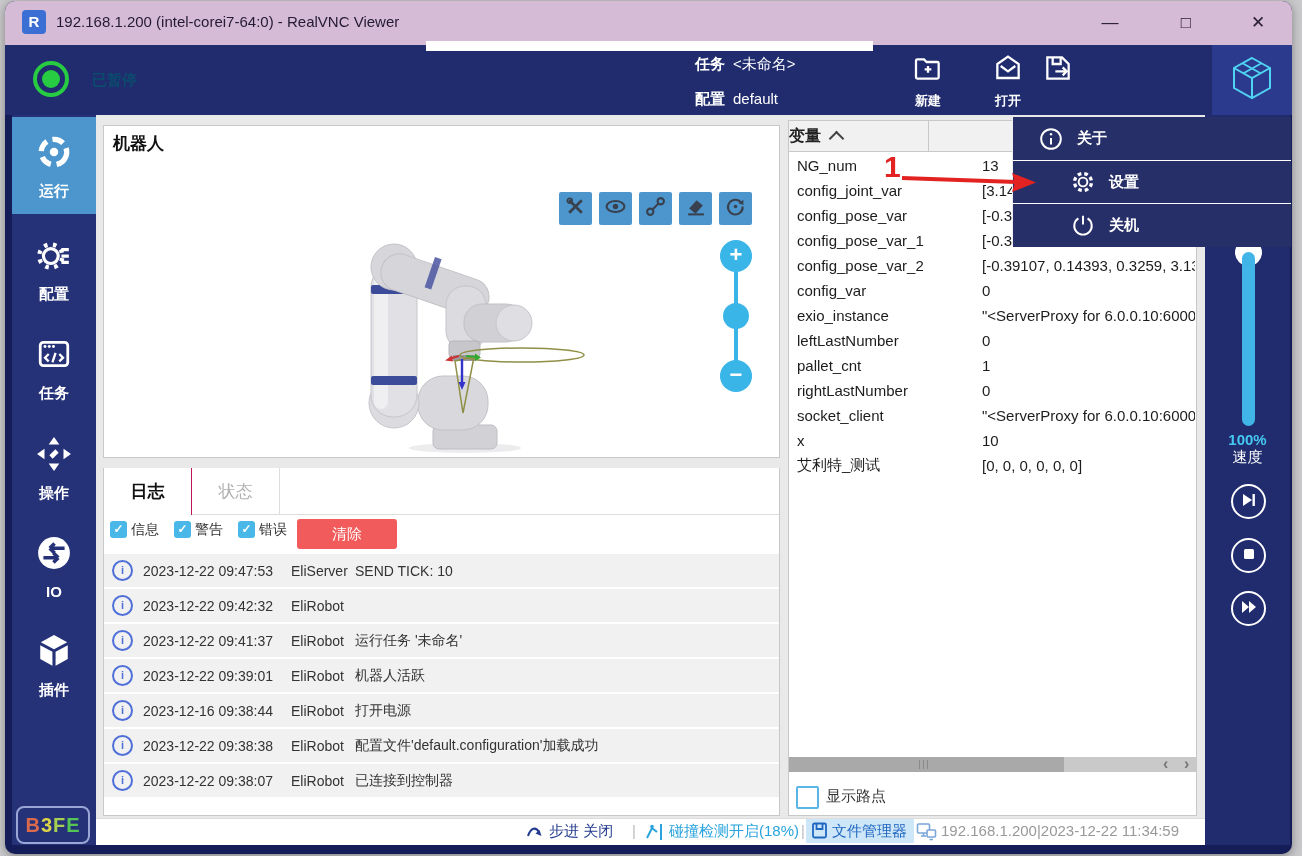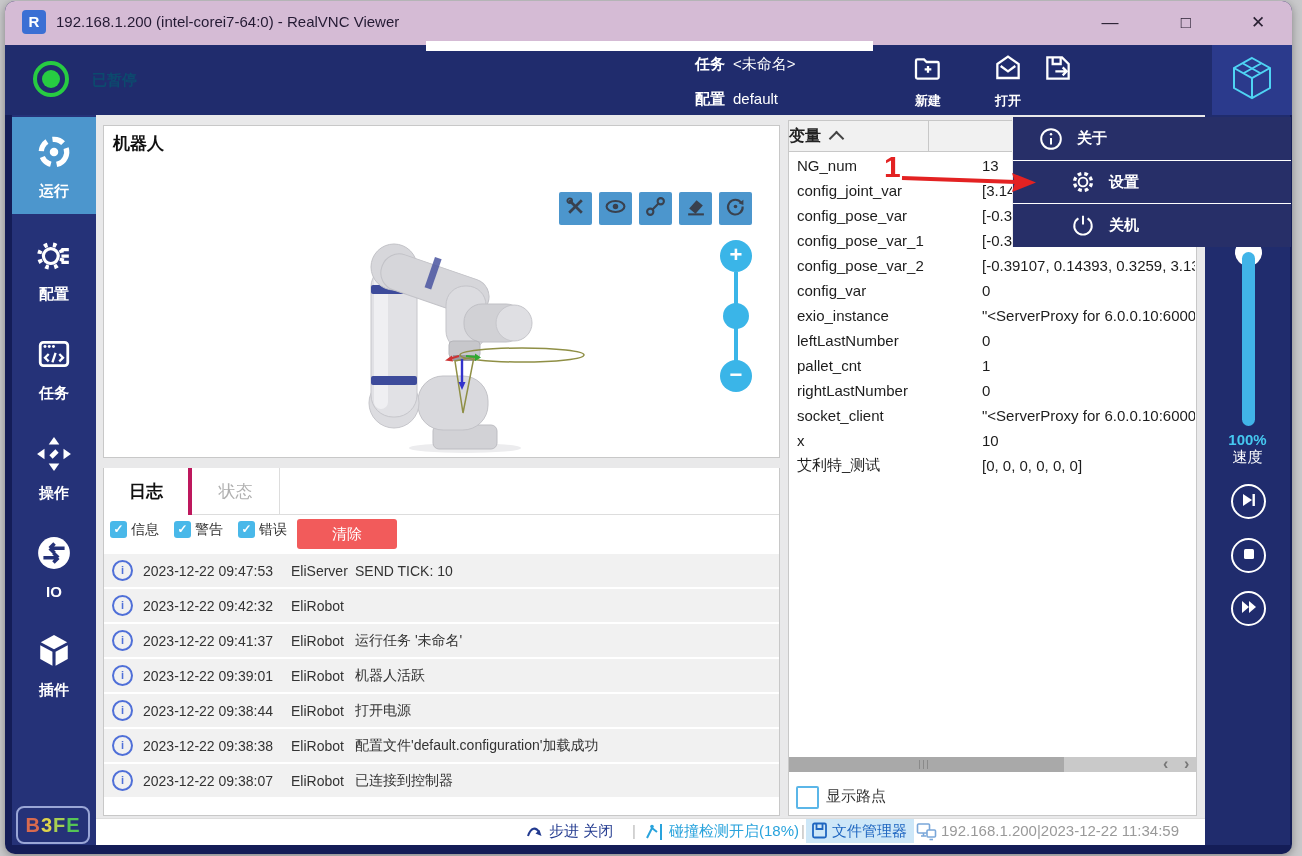--- a/index.html
+++ b/index.html
@@ -363,21 +363,21 @@
         <div class="abs grip"></div>
       </div>
   </div>
   <div class="abs sc-chev" style="left:1163px;">‹</div>
   <div class="abs sc-chev" style="left:1184px;">›</div>
   <div class="abs wp-box"></div>
   <div class="abs wp-lbl">显示路点</div>
 
   <div class="abs panel" style="left:103px;top:468px;width:677px;height:348px;"></div>
   <div class="abs" style="left:104px;top:468px;width:675px;height:46px;border-bottom:1px solid #ddd;background:#fff;"></div>
-  <div class="abs tab" style="left:104px;width:88px;font-weight:bold;color:#111;border-right:4px solid #be185d;height:47px;">日志</div>
+  <div class="abs tab" style="left:104px;width:88px;font-weight:bold;color:#111;border-right:1px solid #be185d;height:47px;">日志</div>
   <div class="abs tab" style="left:192px;width:88px;color:#b0b0b0;border-right:1px solid #ddd;">状态</div>
 
   <div class="abs filter-cb" style="left:110px;">✓</div>
   <div class="abs filter-lbl" style="left:131px;">信息</div>
   <div class="abs filter-cb" style="left:174px;">✓</div>
   <div class="abs filter-lbl" style="left:195px;">警告</div>
   <div class="abs filter-cb" style="left:238px;">✓</div>
   <div class="abs filter-lbl" style="left:259px;">错误</div>
   <div class="abs clear-btn">清除</div>
 
@@ -399,21 +399,21 @@
       <span class="log-msg">运行任务 '未命名'</span>
   </div>
   <div class="abs log-row" style="top:659px;">
     <span class="log-ico">i</span>
     <span class="log-time">2023-12-22 09:39:01</span>
       <span class="log-src">EliRobot</span>
       <span class="log-msg">机器人活跃</span>
   </div>
   <div class="abs log-row" style="top:694px;">
     <span class="log-ico">i</span>
-    <span class="log-time">2023-12-22 09:38:44</span>
+    <span class="log-time">2023-12-16 09:38:44</span>
       <span class="log-src">EliRobot</span>
       <span class="log-msg">打开电源</span>
   </div>
   <div class="abs log-row" style="top:729px;">
     <span class="log-ico">i</span>
     <span class="log-time">2023-12-22 09:38:38</span>
       <span class="log-src">EliRobot</span>
       <span class="log-msg">配置文件'default.configuration'加载成功</span>
   </div>
   <div class="abs log-row" style="top:764px;">

